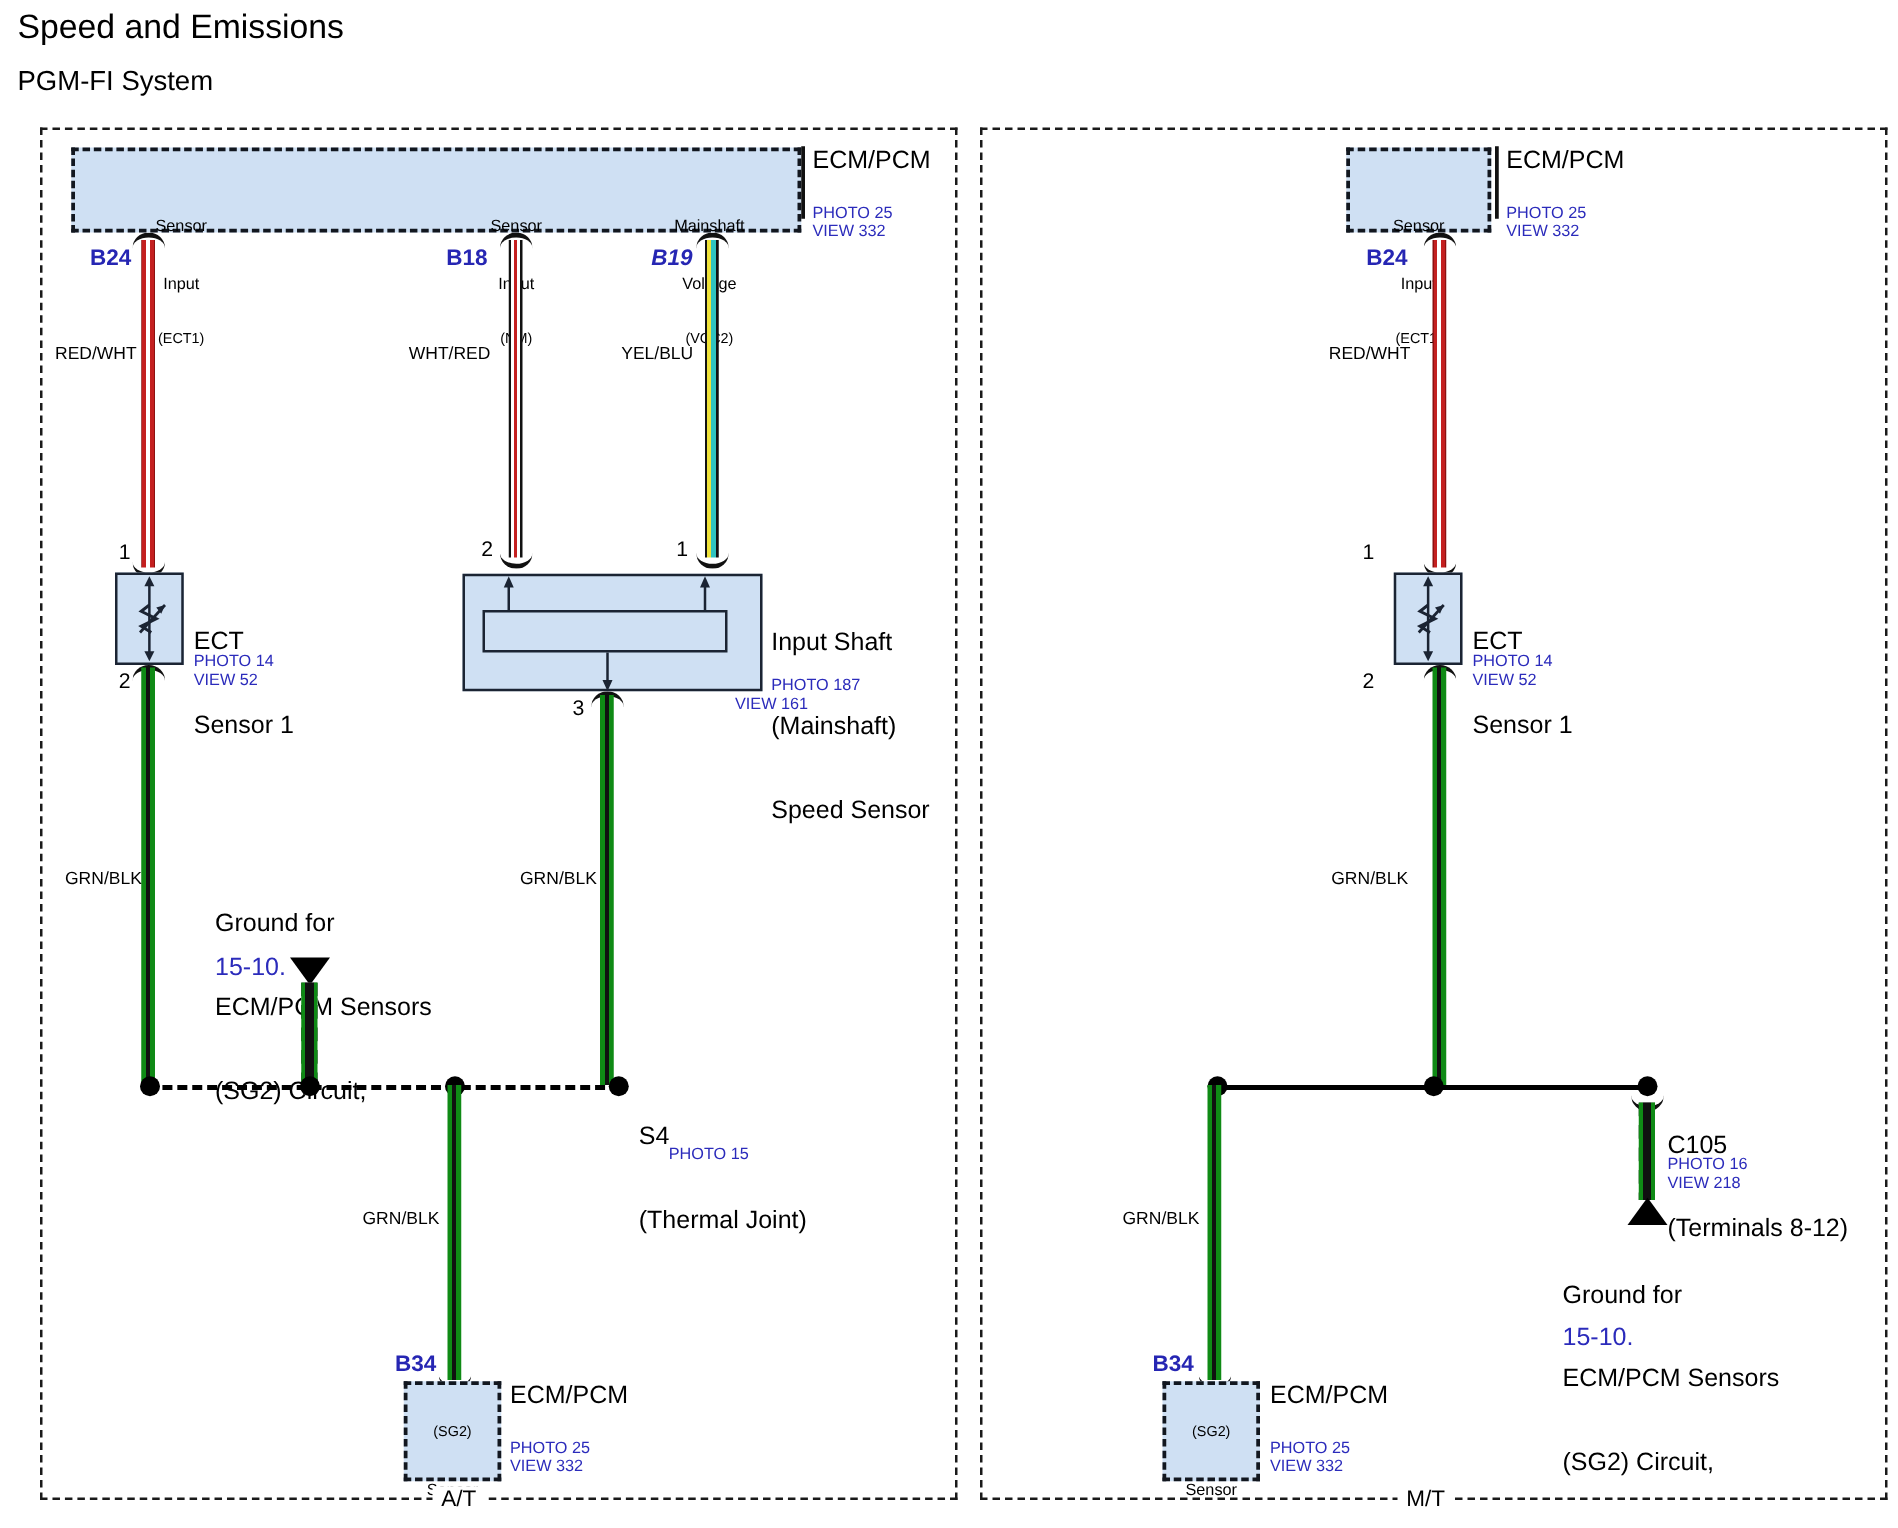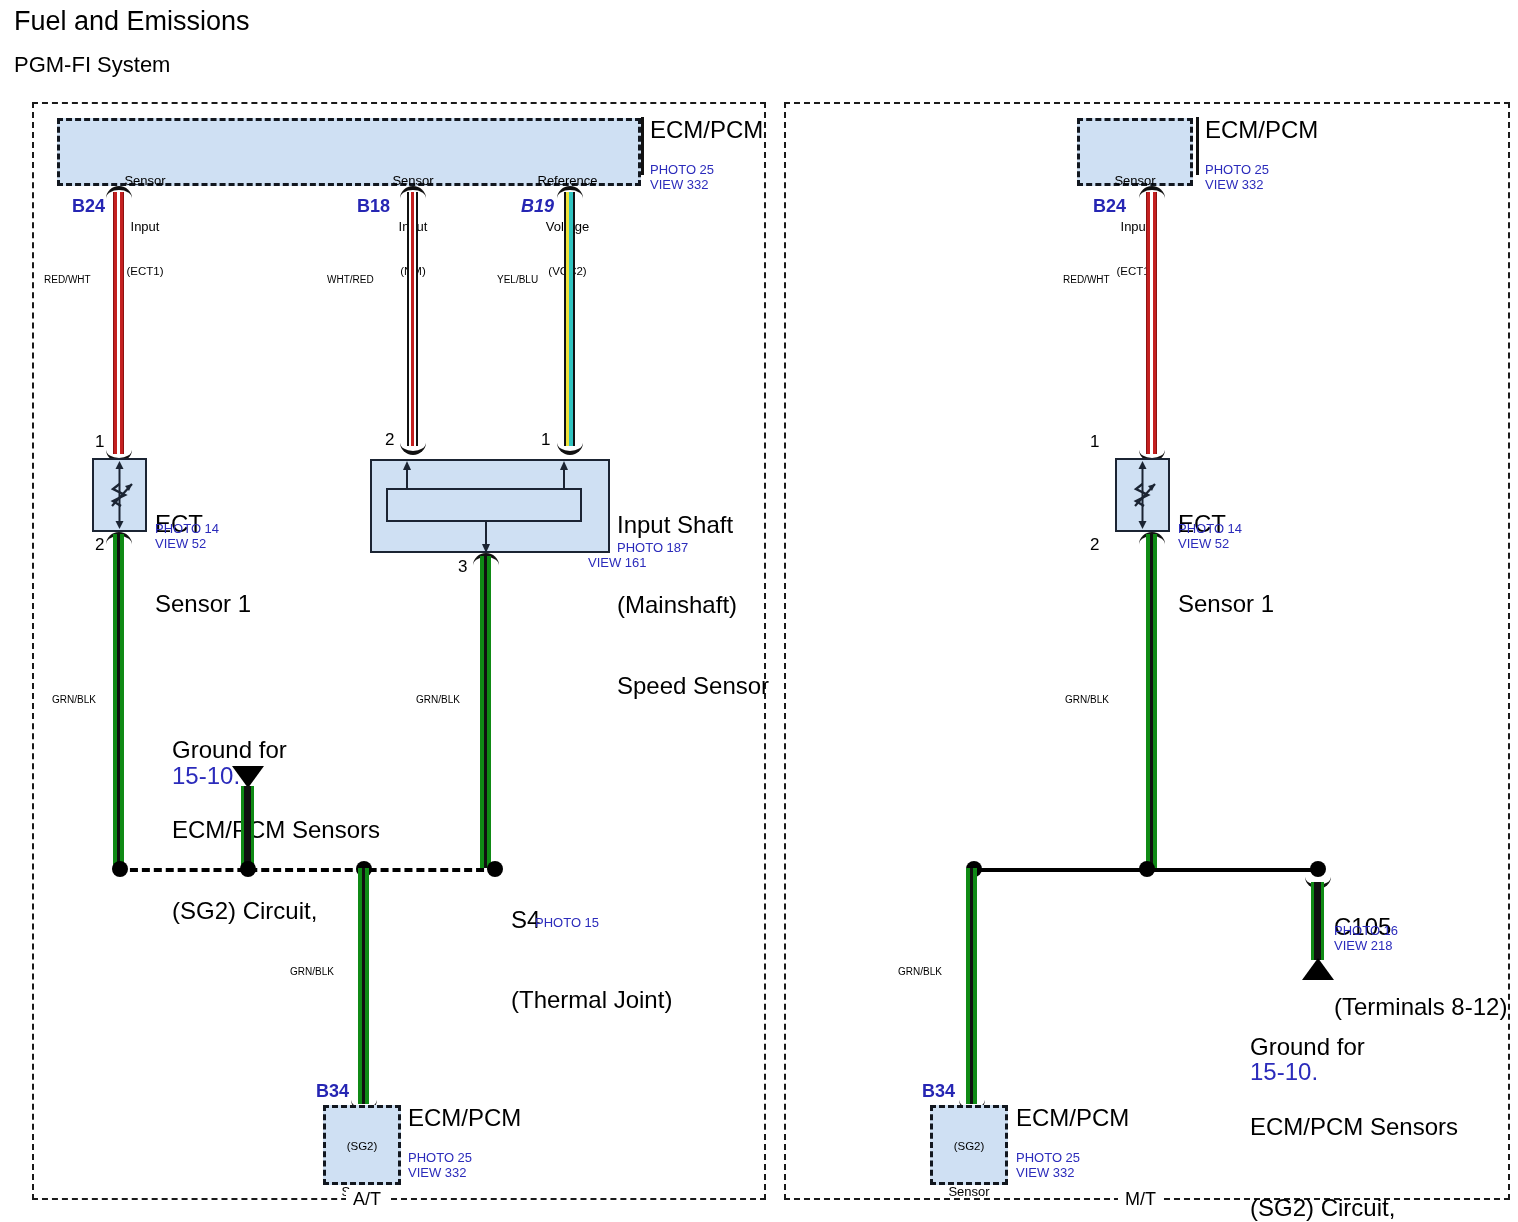--- a/index.html
+++ b/index.html
@@ -17,25 +17,25 @@
 
   
   .box{position:absolute;background:#cfe0f3;box-sizing:border-box;}
   .box.dashed{border:3px dashed #12171f;}
   .box.solid{border:2px solid #1b2433;}
   .inner-box{position:absolute;background:#cfe0f3;border:2px solid #1b2433;box-sizing:border-box;}
 
   
   .lbl{position:absolute;white-space:pre;line-height:1.17;font-size:13px;}
   .lbl-sm{font-size:12.5px;}
-  .big{font-size:24px;line-height:1.12;}
+  .big{font-size:20px;line-height:1.12;}
   .blue{color:#2b2bbb;margin-top:24px;}
   .navy{color:#2626b3;font-weight:bold;font-size:18px;}
   .pin{position:absolute;font-size:17px;}
-  .wirelbl{position:absolute;font-size:10px;white-space:pre;}
+  .wirelbl{position:absolute;font-size:14px;white-space:pre;}
   .bottomlbl{position:absolute;font-size:18px;background:#fff;padding:0 7px;}
 
   
   .wire{position:absolute;}
   
   .w-redwht{background:
      linear-gradient(to right,
        #8d1111 0px,#8d1111 1px,
        #c42020 1px,#c42020 4px,
        #ffffff 4px,#ffffff 7px,
@@ -89,39 +89,39 @@
   
   .tri-down{position:absolute;width:0;height:0;border-left:16px solid transparent;
             border-right:16px solid transparent;border-top:22px solid #000;}
   .tri-up{position:absolute;width:0;height:0;border-left:16px solid transparent;
           border-right:16px solid transparent;border-bottom:22px solid #000;}
   .vline{position:absolute;width:2px;background:#1b2433;}
 </style>
 </head>
 <body>
 
-<div class="t title1">Fuel and Emissions</div>
+<div class="t title1">Speed and Emissions</div>
 <div class="t title2">PGM-FI System</div>
 
 <div class="panel" style="left:32px;top:102px;width:734px;height:1098px;"></div>
 
 <div class="box dashed" style="left:57px;top:118px;width:584px;height:68px;"></div>
 
 <div class="lbl" style="left:100px;top:143px;text-align:center;width:90px;">
   <div>Sensor</div>
   <div>Input</div>
   <div class="lbl-sm" style="position:relative;font-size:11.5px;">(ECT1)</div>
 </div>
 <div class="lbl" style="left:372px;top:143px;text-align:center;width:82px;">
   <div>Sensor</div>
   <div>Input</div>
   <div style="position:relative;font-size:11.5px;">(NM)</div>
 </div>
 <div class="lbl" style="left:520px;top:143px;text-align:center;width:95px;">
-  <div>Reference</div>
+  <div>Mainshaft</div>
   <div>Voltage</div>
   <div style="position:relative;font-size:11.5px;">(VCC2)</div>
 </div>
 
 <div class="lbl big" style="left:650px;top:117px;">ECM/PCM</div>
 <div class="lbl blue" style="left:650px;top:138px;">PHOTO 25</div>
 <div class="lbl blue" style="left:650px;top:153px;">VIEW 332</div>
 <div class="vline" style="left:641px;top:117px;height:58px;width:3px;background:#111;"></div>
 
 <div class="navy" style="position:absolute;left:72px;top:196px;">B24</div>

